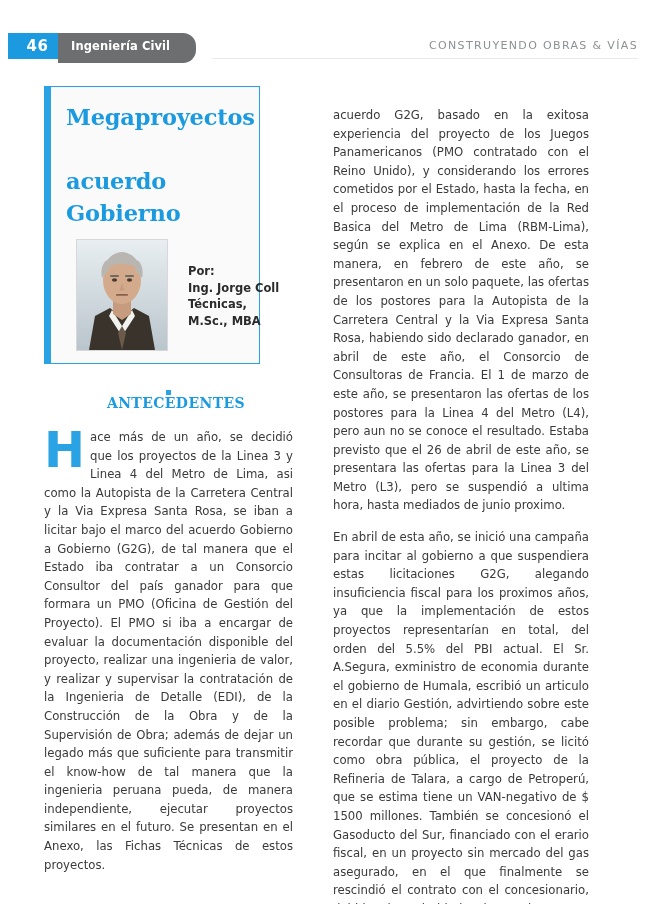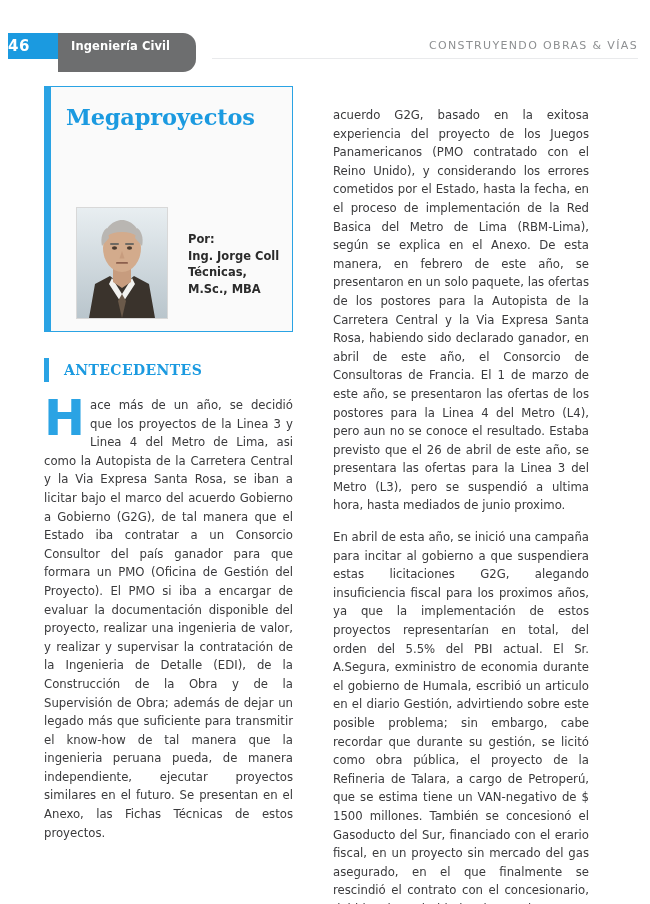--- a/index.html
+++ b/index.html
@@ -37,27 +37,28 @@
     left: 8px;
     top: 0;
     width: 59px;
     height: 26px;
     background: #1b9ae0;
     color: #ffffff;
     font-family: "DejaVu Sans", sans-serif;
     font-weight: bold;
     font-size: 15px;
     line-height: 26px;
+    text-align: center;
     letter-spacing: 0.5px;
   }
   .section-tab {
     position: absolute;
     left: 58px;
     top: 0;
-    height: 39px;
+    height: 30px;
     padding: 0 26px 0 13px;
     background: #6d6e6f;
     color: #ffffff;
     font-family: "DejaVu Sans", sans-serif;
     font-weight: bold;
     font-size: 11.5px;
     line-height: 26px;
     border-top-right-radius: 13px;
     border-bottom-right-radius: 13px;
     white-space: nowrap;
@@ -97,21 +98,21 @@
     left: 333px;
     top: 92px;
     width: 256px;
     margin-top: 14px;
   }
 
   
   .title-box {
     position: relative;
     box-sizing: border-box;
-    width: 249px;
+    width: 216px;
     border: 1px solid #2aa3e4;
     border-left: none;
     background: #fafafa;
     padding: 14px 8px 12px 22px;
   }
   .title-box::before {
     content: "";
     position: absolute;
     left: 0; top: 0;
     width: 7px;
@@ -153,20 +154,21 @@
   }
   .byline-text div { white-space: nowrap; }
 
   
   .section-heading {
     display: flex;
     align-items: center;
     margin-top: 26px;
     margin-bottom: 14px;
     height: 24px;
+    flex-direction: column;
   }
   .section-bar {
     width: 5px;
     height: 24px;
     background: #2aa3e4;
     flex: 0 0 5px;
   }
   .section-label {
     margin-left: 15px;
     color: #1b9ae0;
@@ -211,21 +213,21 @@
     <div class="header-right">CONSTRUYENDO OBRAS &amp; VÍAS</div>
   </div>
   <div class="header-rule"></div>
 
   <div class="col-left">
 
     <div class="title-box">
       <h1 class="article-title">
         <span>Megaproyectos</span><br>
         <br>
-        <br>
+        <span>acuerdo Gobierno</span><br>
       </h1>
 
       <div class="byline-row">
         <div class="author-photo">
           <svg width="90" height="110" viewBox="0 0 90 110" xmlns="http://www.w3.org/2000/svg">
             <defs>
               <linearGradient id="bgGrad" x1="0" y1="0" x2="0" y2="1">
                 <stop offset="0%" stop-color="#e8eef1"></stop>
                 <stop offset="100%" stop-color="#b9c5cc"></stop>
               </linearGradient>

